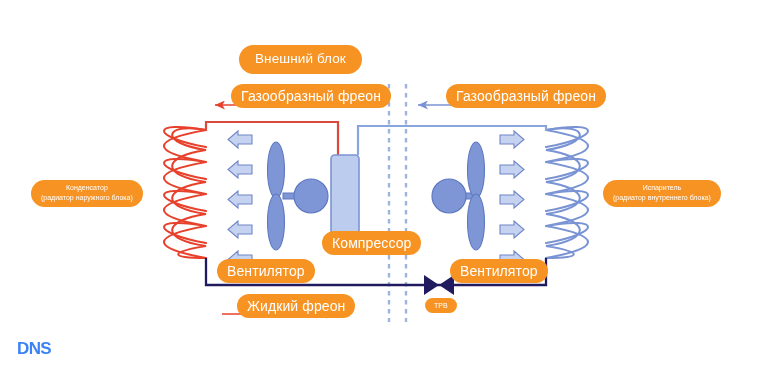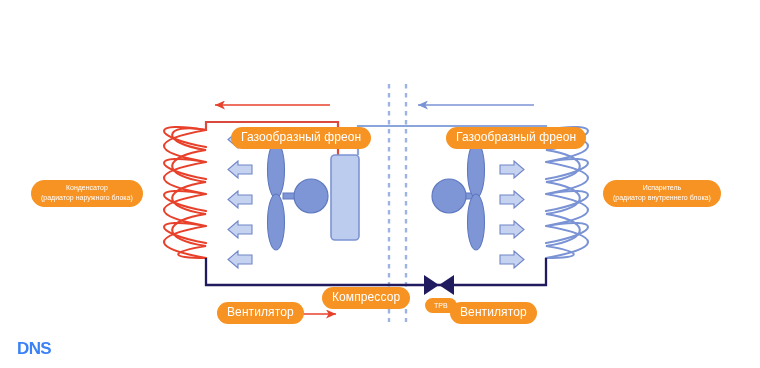--- a/index.html
+++ b/index.html
@@ -23,24 +23,23 @@
     box-sizing:border-box;
     pointer-events:auto;
   }
   .pill.title{
     font-size:13.5px;
     padding:6px 16px 7px 16px;
     letter-spacing:.1px;
     font-weight:400;
   }
   .pill.small{
-    font-size:12px;
+    font-size:14px;
     padding:4px 10px 4px 10px;
     letter-spacing:.1px;
-    margin-top:43px;
   }
   .pill.tiny{
     font-size:7px;
     padding:3.5px 9px 3.5px 9px;
   }
   .pill.two{
     font-size:7px;
     padding:3px 10px 4px 10px;
     line-height:1.45;
   }
@@ -174,28 +173,30 @@
       <g fill="#C5D2F0" stroke="#7186C8" stroke-width="1.1">
         <path d="M500,141 L500,135 L514,135 L514,131 L524,139.5 L514,148 L514,144 L500,144 Z"></path>
         <path d="M500,171 L500,165 L514,165 L514,161 L524,169.5 L514,178 L514,174 L500,174 Z"></path>
         <path d="M500,201 L500,195 L514,195 L514,191 L524,199.5 L514,208 L514,204 L500,204 Z"></path>
         <path d="M500,231 L500,225 L514,225 L514,221 L524,229.5 L514,238 L514,234 L500,234 Z"></path>
         <path d="M500,261 L500,255 L514,255 L514,251 L524,259.5 L514,268 L514,264 L500,264 Z"></path>
       </g>
     </g>
   </svg>
 
+  <div class="pill title" style="left:239px;top:45px;">Внешний блок</div>
 
 
   <div class="pill small" style="left:231px;top:84px;">Газообразный фреон</div>
 
   <div class="pill small" style="left:446px;top:84px;">Газообразный фреон</div>
 
-
-  <div class="pill small" style="left:322px;top:244px;">Компрессор</div>
+  <div class="pill small" style="left:237px;top:294px;">Жидкий фреон</div>
+
+  <div class="pill small" style="left:322px;top:231px;">Компрессор</div>
 
   <div class="pill tiny" style="left:425px;top:298px;">ТРВ</div>
 
   <div class="pill small" style="left:217px;top:259px;">Вентилятор</div>
 
   <div class="pill small" style="left:450px;top:259px;">Вентилятор</div>
 
   <div class="pill two" style="left:31px;top:180px;">
     <span class="l1">Конденсатор</span>
     <span class="l2">(радиатор наружного блока)</span>

